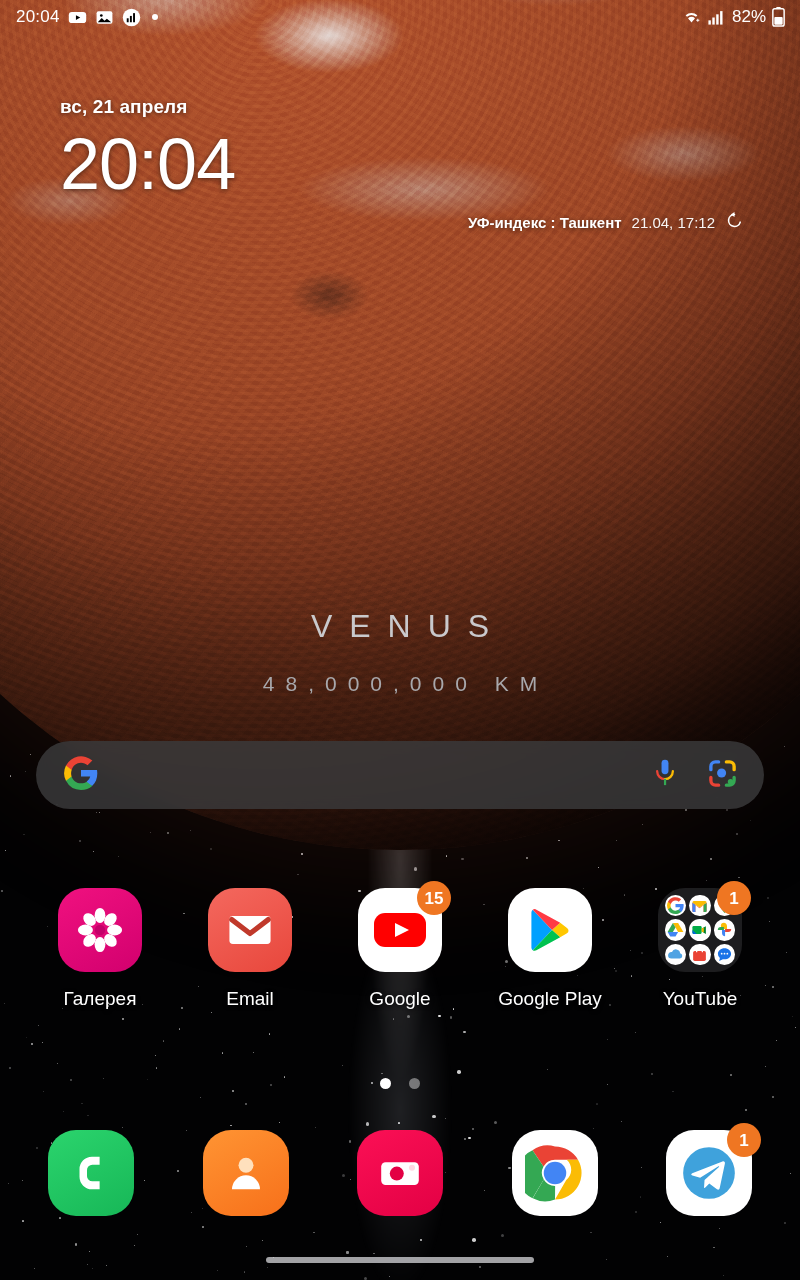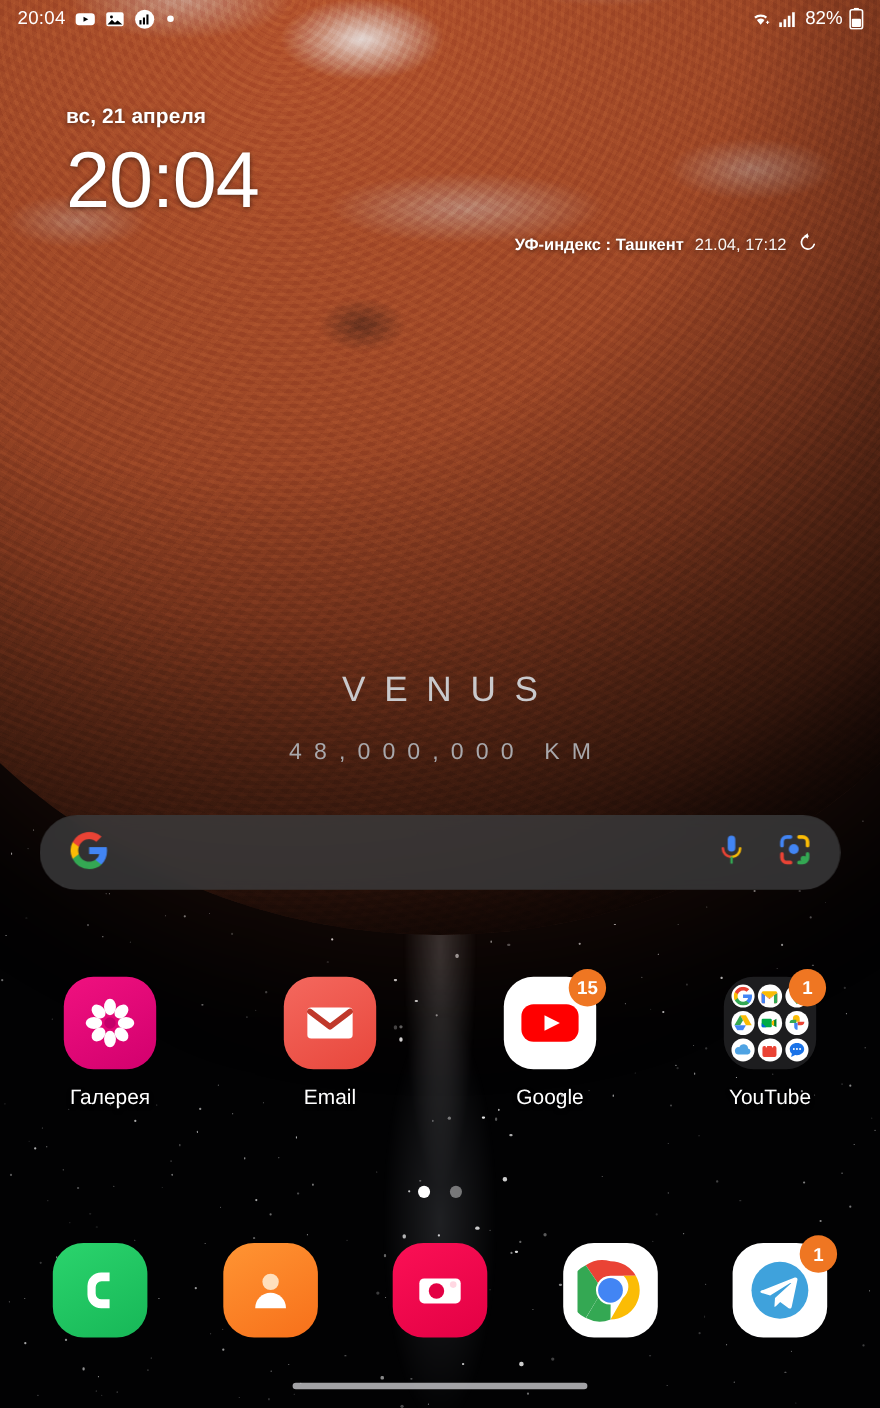--- a/index.html
+++ b/index.html
@@ -803,20 +803,33 @@
         <svg width="60" height="60" viewBox="0 0 24 24">
           <rect x="1.6" y="5.2" width="20.8" height="13.6" rx="4.4" fill="#ff0000"></rect>
           <path d="M10 9.2l5.6 2.8L10 14.8z" fill="#fff"></path>
         </svg>
       </div>
       <div class="badge">15</div>
     </div>
     <div class="app-label">Google</div>
   </div>
 
+  <div class="app">
+    <div class="icon-wrap">
+      <div class="squircle" style="background:#fff;">
+        <svg width="48" height="48" viewBox="0 0 24 24">
+          <path d="M3.4 1.9a1.6 1.6 0 00-.7 1.35v17.5c0 .55.27 1.05.7 1.35L13 12z" fill="#00a0ff"></path>
+          <path d="M17.1 8.4L13 12l4.1 3.6 3.4-1.95c1-.6 1-2.1 0-2.7z" fill="#ffc700"></path>
+          <path d="M3.4 22.1c.5.35 1.2.4 1.8.05L17.1 15.6 13 12z" fill="#00c250"></path>
+          <path d="M3.4 1.9L13 12l4.1-3.6L5.2 1.85A1.55 1.55 0 003.4 1.9z" fill="#ff3a44"></path>
+        </svg>
+      </div>
+    </div>
+    <div class="app-label">Google Play</div>
+  </div>
 
   <div class="app">
     <div class="icon-wrap">
       <div class="folder">
         <div class="fi">
           <svg width="17" height="17" viewBox="0 0 24 24">
             <path fill="#4285f4" d="M23.5 12.3c0-.9-.1-1.6-.2-2.4H12v4.5h6.5a5.6 5.6 0 01-2.4 3.6v3h3.9c2.3-2.1 3.5-5.2 3.5-8.7z"></path>
             <path fill="#34a853" d="M12 24c3.2 0 5.9-1.1 7.9-2.9l-3.9-3c-1.1.7-2.4 1.2-4 1.2-3.1 0-5.7-2.1-6.6-4.9H1.4v3.1A12 12 0 0012 24z"></path>
             <path fill="#fbbc05" d="M5.4 14.4a7.2 7.2 0 010-4.6V6.7H1.4a12 12 0 000 10.8z"></path>
             <path fill="#ea4335" d="M12 4.8c1.8 0 3.3.6 4.6 1.8l3.4-3.4A12 12 0 001.4 6.7l4 3.1c.9-2.8 3.5-5 6.6-5z"></path>

